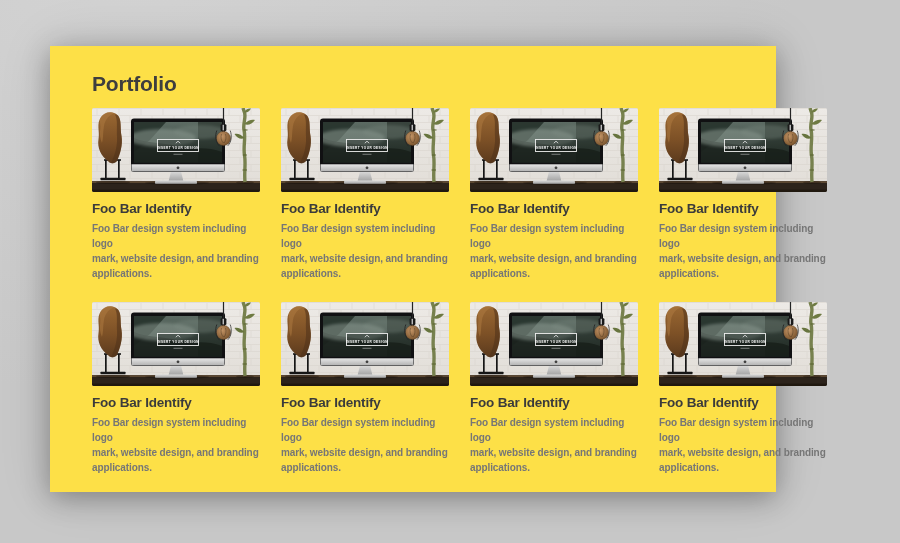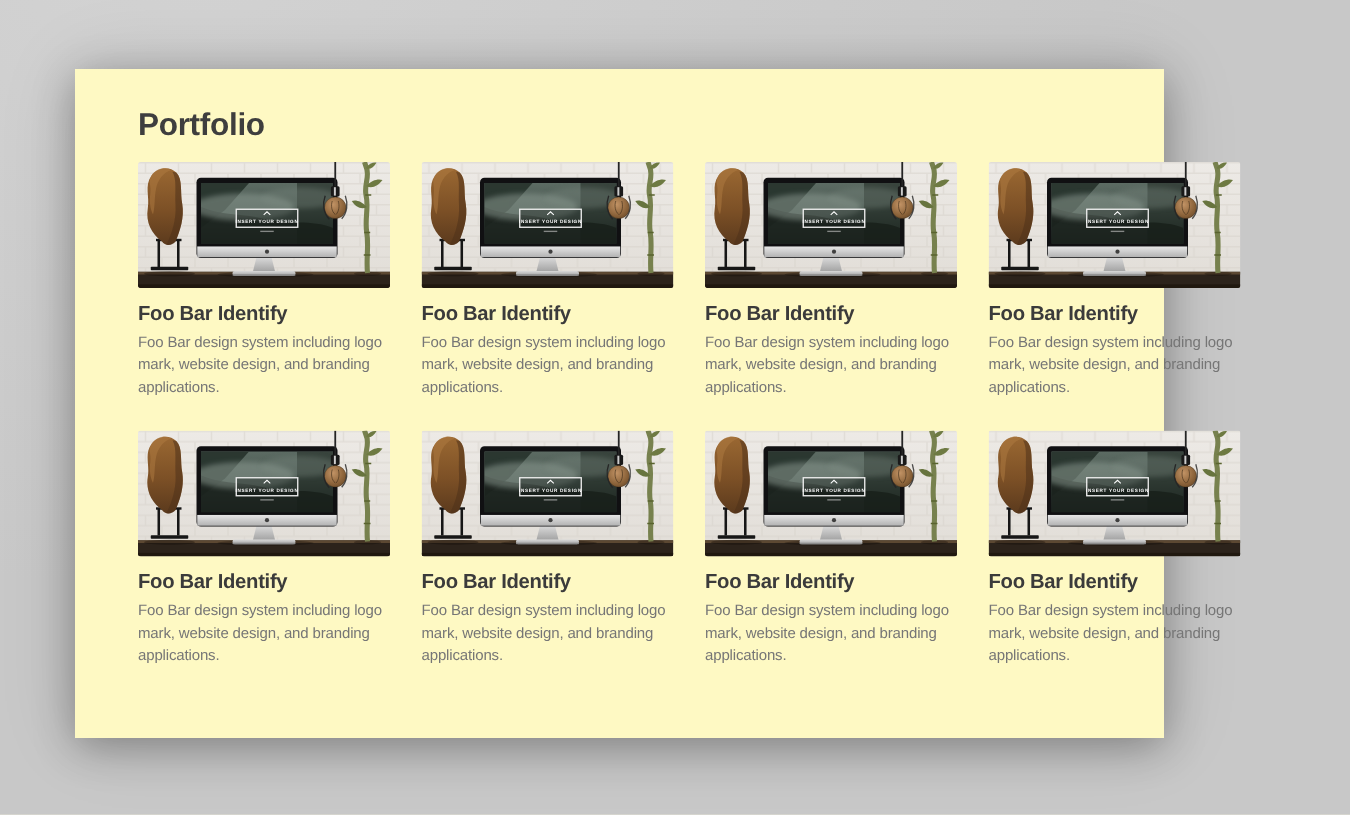--- a/index.html
+++ b/index.html
@@ -5,21 +5,21 @@
   html,body{
     margin:0; padding:0;
     width:900px; height:543px;
     overflow:hidden;
     background:radial-gradient(1100px 700px at 15% -5%, #d3d3d3, #c8c8c8 60%);
     font-family:"Liberation Sans", sans-serif;
   }
   .card{
     position:absolute; left:50px; top:46px;
     width:726px; height:446px;
-    background:#fef9c3;
+    background:#fde047;
     box-shadow:0 6px 26px rgba(0,0,0,.30), 0 0 50px rgba(0,0,0,.12);
   }
   .page-title{
     position:absolute; left:42px; top:27px; margin:0;
     font-size:21px; line-height:22px; font-weight:bold;
     color:#3e3e3e; letter-spacing:-0.2px;
   }
   .grid{
     position:absolute; left:42px; top:62px;
     display:grid;
@@ -35,20 +35,21 @@
   .title{
     margin:9px 0 0 0;
     font-size:13.5px; line-height:16px; font-weight:bold;
     color:#3b3b3b; letter-spacing:-0.2px;
   }
   .desc{
     margin:4px 0 0 0;
     font-size:10px; line-height:15px;
     color:#767676; letter-spacing:-0.1px;
     white-space:pre-line;
+    font-weight:bold;
   }
   .defs-svg{ position:absolute; width:0; height:0; }
   text{ font-family:"Liberation Sans", sans-serif; }
 </style>
 </head>
 <body>
 
 <svg class="defs-svg" aria-hidden="true">
   <defs>
     <linearGradient id="wallG" x1="0" y1="0" x2="0" y2="1">

